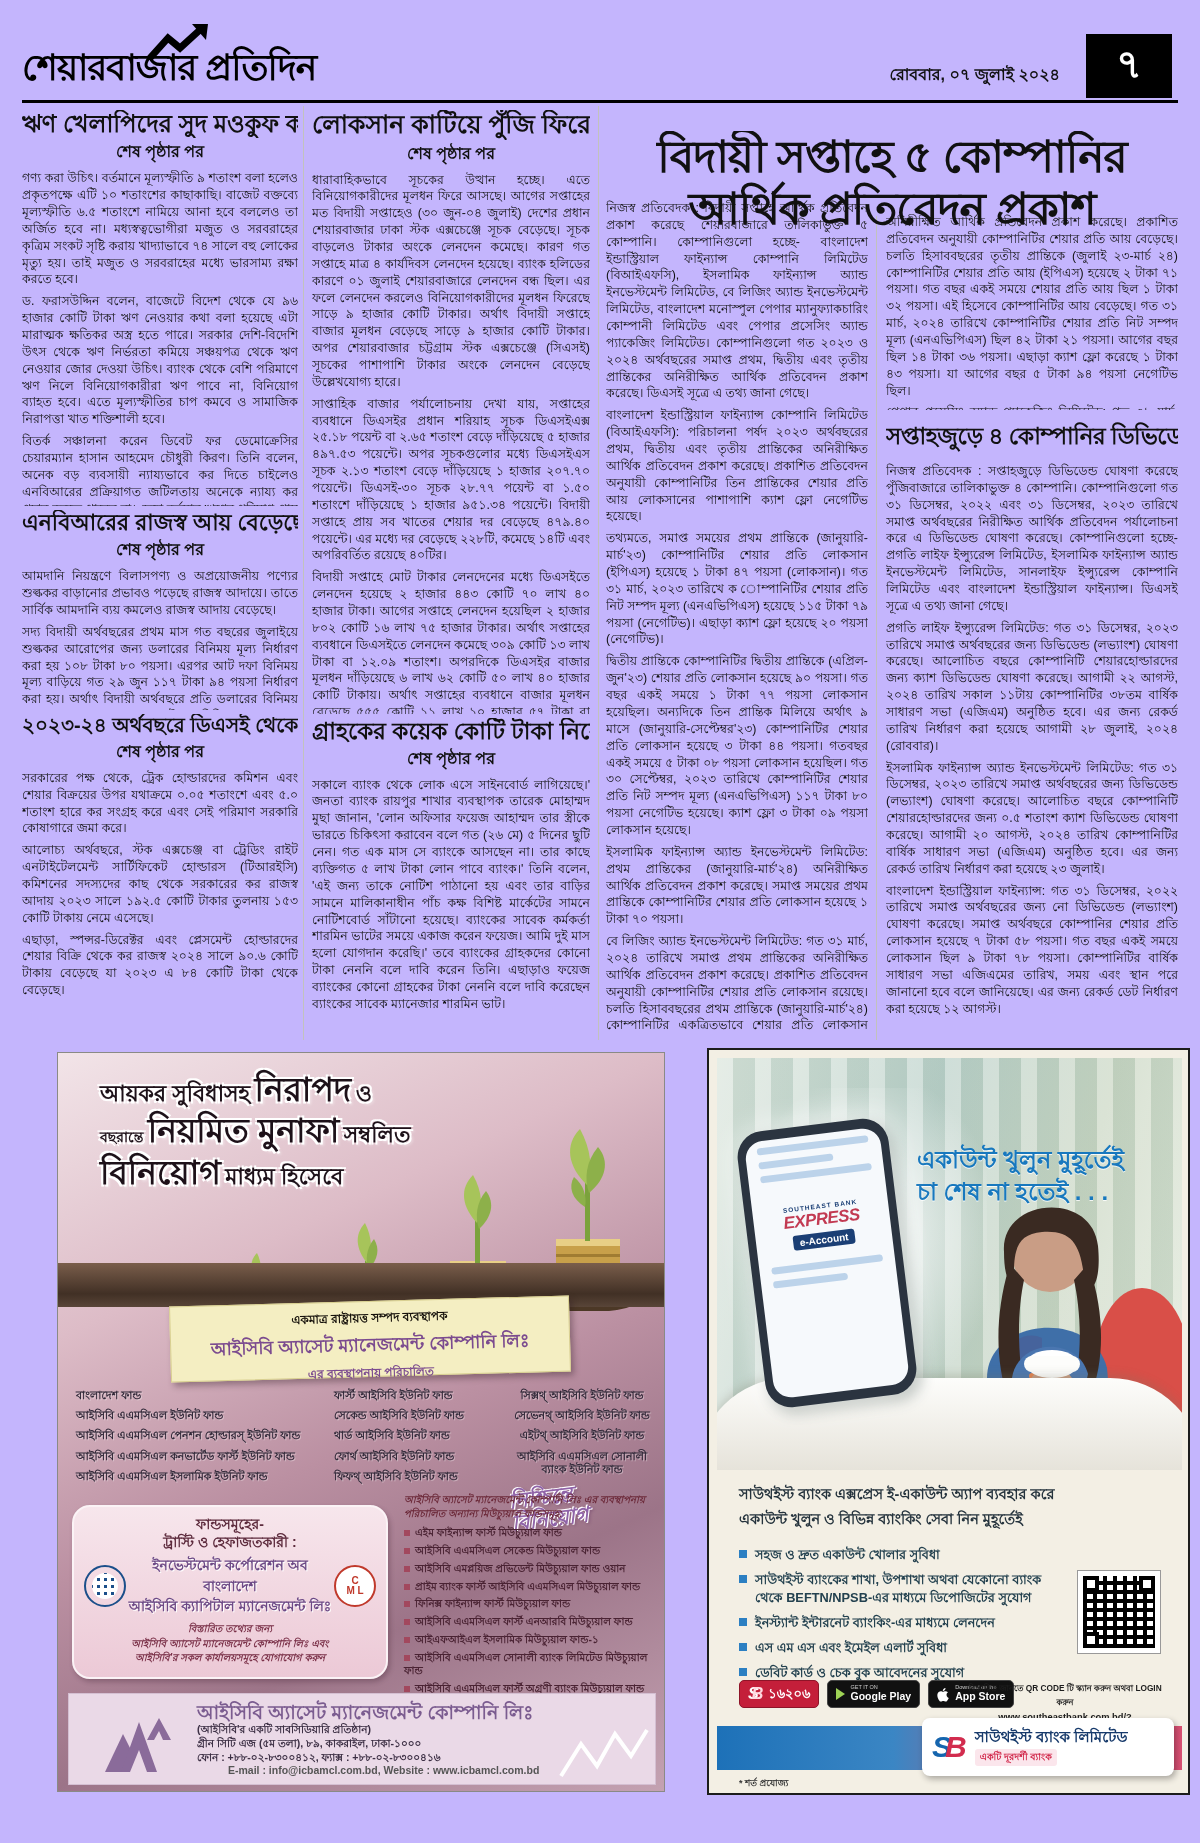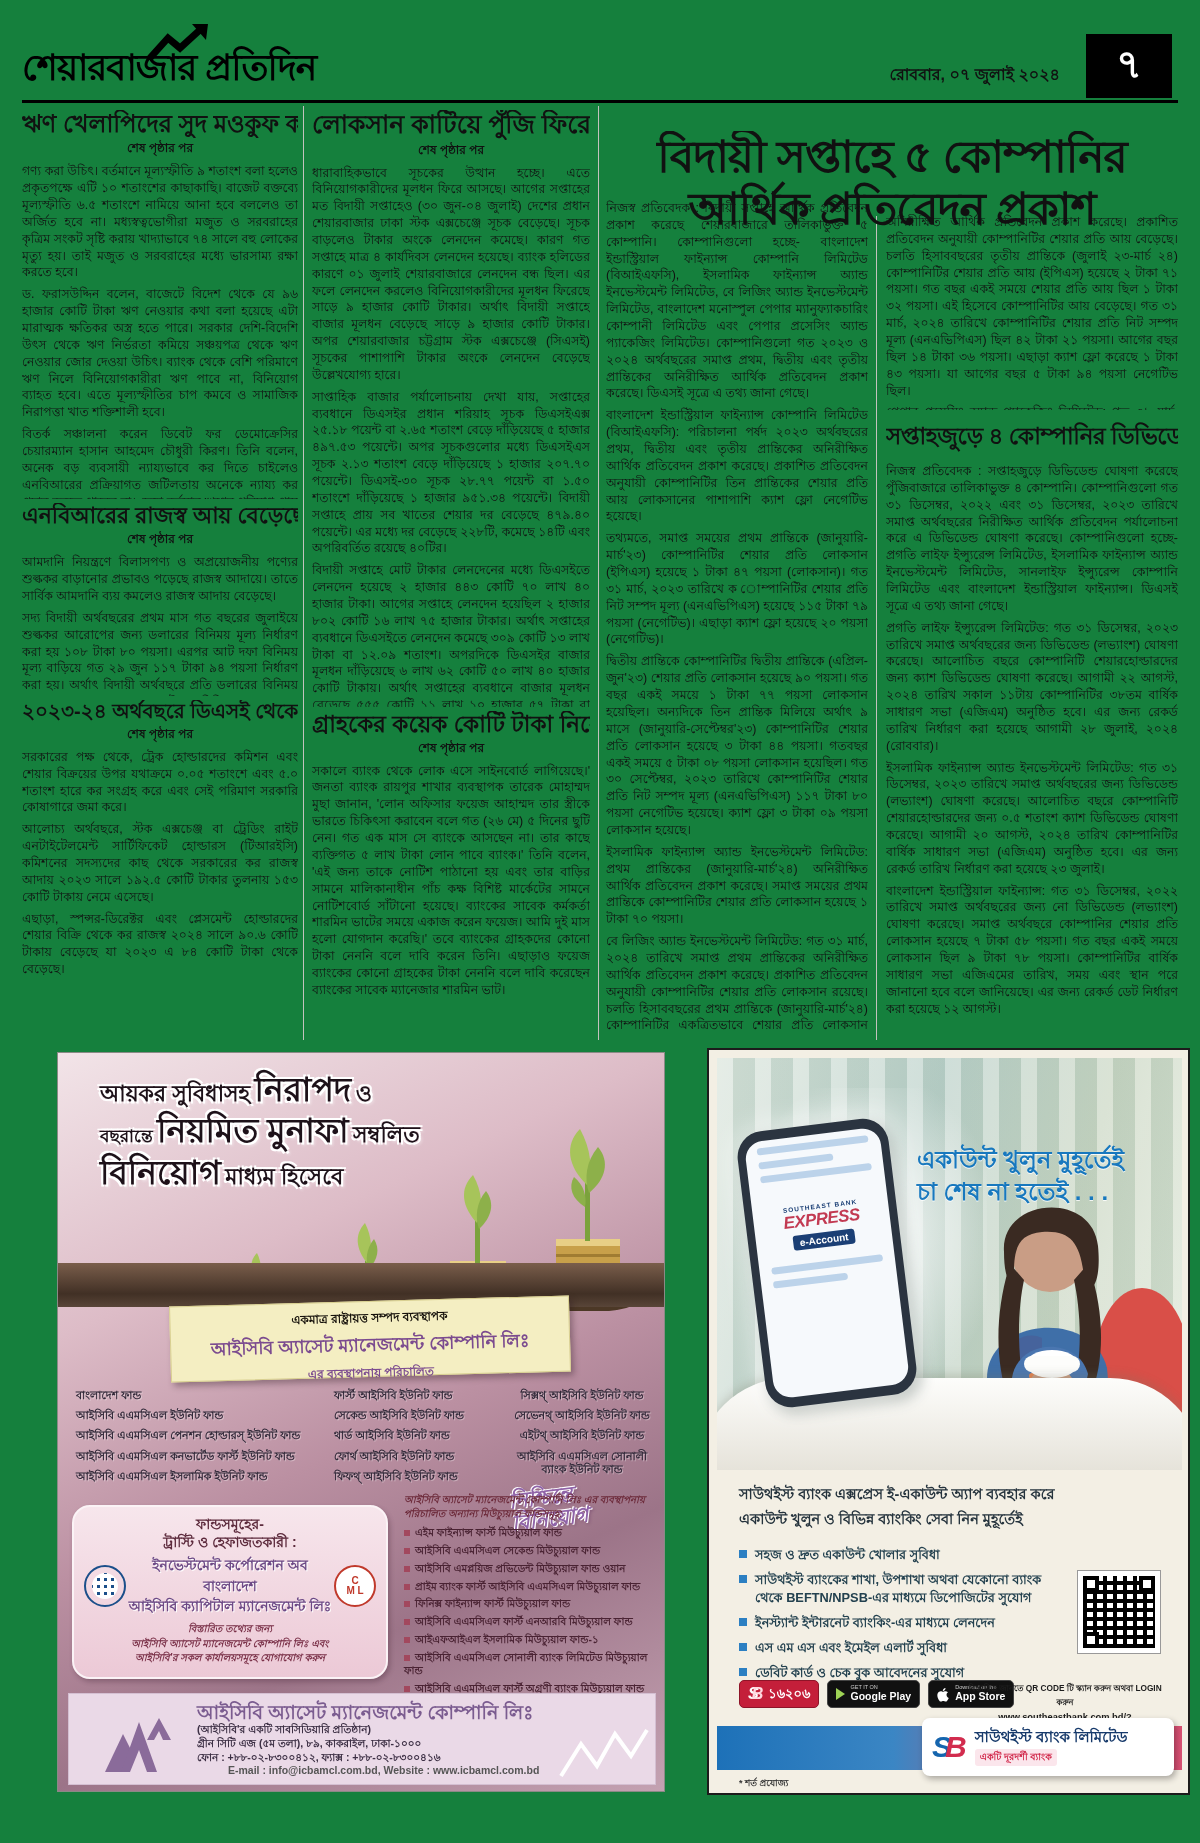--- a/index.html
+++ b/index.html
@@ -1,45 +1,45 @@
 <!DOCTYPE html>
 <html lang="bn"><head>
 <meta charset="utf-8">
 <style>
   html,body{margin:0;padding:0;background:#e8e8e4;}
-  .page{position:relative;width:1200px;height:1843px;margin:0 auto;background:#15803d;
+  .page{position:relative;width:1200px;height:1843px;margin:0 auto;background:#c4b5fd;
         font-family:"Liberation Sans",sans-serif;color:#111;overflow:hidden;}
   
   .masthead{position:absolute;left:22px;top:40px;height:58px;font-size:36px;font-weight:900;
             letter-spacing:-1px;color:#000;white-space:nowrap;}
   .mast-arrow{position:absolute;left:146px;top:22px;width:66px;height:42px;}
   .dateline{position:absolute;left:720px;top:62px;width:340px;text-align:right;
             font-size:16px;font-weight:700;}
   .pagebox{position:absolute;left:1086px;top:34px;width:86px;height:64px;background:#000;color:#fff;
            display:flex;align-items:center;justify-content:center;font-size:40px;font-weight:800;}
   .toprule{position:absolute;left:22px;top:100px;width:1156px;height:3px;background:#000;}
   .vrule{position:absolute;width:1px;background:#c2c2bd;}
   
   .col{position:absolute;}
   .h1col{font-size:24px;font-weight:800;text-align:center;line-height:1.18;margin:4px 0 1px;
          white-space:nowrap;overflow:hidden;}
-  .byline{font-size:12px;font-weight:700;text-align:center;margin:0 0 4px;}
+  .byline{font-size:16px;font-weight:700;text-align:center;margin:0 0 4px;}
   .bodytext{overflow:hidden;}
   .bodytext p{margin:0 0 5px;text-align:justify;font-size:12.4px;line-height:1.36;}
   .mainhead{position:absolute;left:606px;top:102px;width:572px;text-align:center;font-weight:800;
             font-size:44px;line-height:1.16;letter-spacing:-1px;white-space:nowrap;overflow:hidden;}
   .divhead{font-size:23px;font-weight:800;text-align:center;white-space:nowrap;overflow:hidden;
            margin:8px 0 6px;letter-spacing:-0.5px;}
   
   .icb-ad{position:absolute;left:57px;top:1052px;width:606px;height:738px;border:1px solid #8a8a86;
           background:linear-gradient(155deg,#f2e4e8 0%,#ddbcc7 28%,#bb90a2 52%,#9c7488 72%,#c4a2b2 100%);
           overflow:hidden;}
   .icb-head{position:absolute;left:42px;top:16px;width:440px;color:#1d1119;font-weight:900;line-height:1.25;
             text-shadow:-2px -2px 0 #fff,2px -2px 0 #fff,-2px 2px 0 #fff,2px 2px 0 #fff,3px 3px 3px rgba(255,255,255,.5);}
-  .icb-head .s1{font-size:22px;} .icb-head .s2{font-size:33px;} .icb-head .s3{font-size:17px;}
+  .icb-head .s1{font-size:22px;} .icb-head .s2{font-size:33px;} .icb-head .s3{font-size:14px;}
   .icb-plants{position:absolute;left:20px;top:58px;width:570px;height:200px;}
   .icb-soil{position:absolute;left:0;top:210px;width:606px;height:44px;
             background:linear-gradient(#7a5e4b,#413025 70%,#594538);}
   .icb-banner{position:absolute;left:112px;top:248px;width:400px;height:76px;background:#f4eec2;
               border:1px solid #d8cf90;box-shadow:3px 4px 6px rgba(40,20,30,.35);transform:rotate(-1.6deg);
               text-align:center;padding-top:7px;box-sizing:border-box;}
   .icb-banner .b1{font-size:12px;font-weight:800;color:#15100a;}
   .icb-banner .b2{font-size:18px;font-weight:900;color:#7b4b8f;margin:2px 0;}
   .icb-banner .b3{font-size:12px;font-weight:800;color:#7b4b8f;}
   .fundcol{position:absolute;top:336px;}

